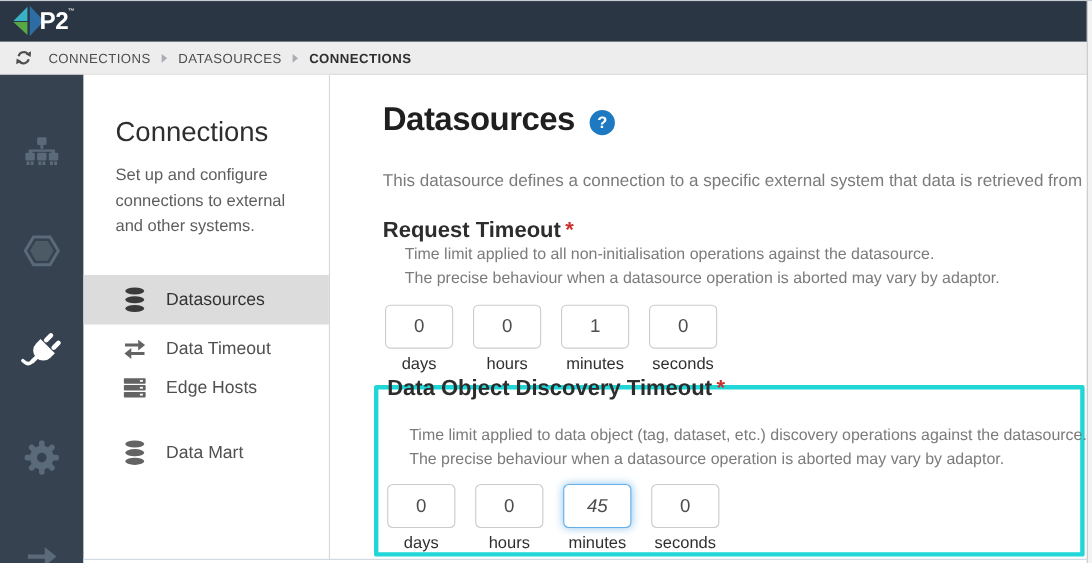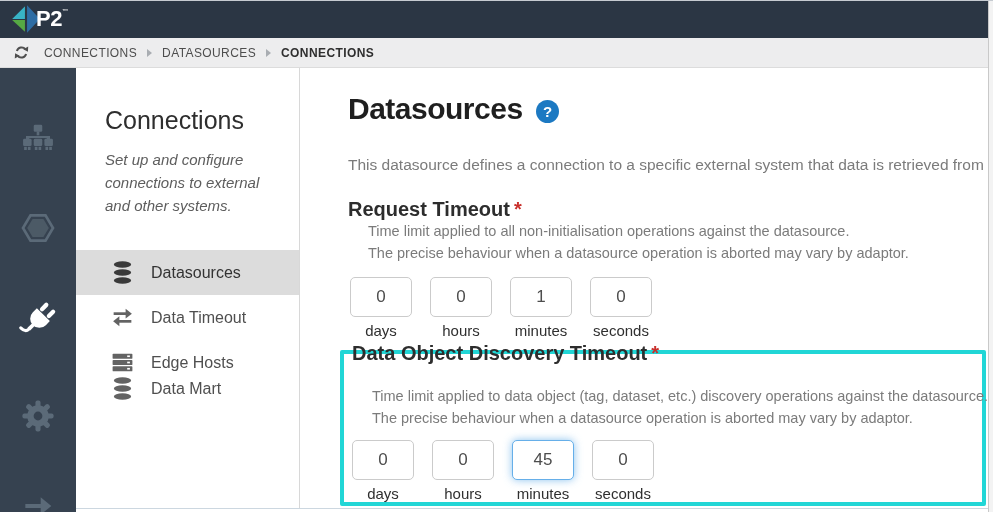--- a/index.html
+++ b/index.html
@@ -27,40 +27,40 @@
   .crumb-sep { width:0; height:0; border-left:5px solid #a9adb2; border-top:4px solid transparent; border-bottom:4px solid transparent; margin:0 10px; }
 
   
   .rail { position:absolute; left:0; top:68px; width:76px; height:444px; background:#364250; }
   .rail-btn { position:absolute; left:0; width:76px; height:40px; display:flex; align-items:center; justify-content:center; cursor:pointer; }
   .rail-btn svg { overflow:visible; }
 
   
   .panel { position:absolute; left:76px; top:68px; width:224px; height:444px; background:#fff; border-right:1px solid #d8d8d8; }
   .panel-title { position:absolute; left:29px; top:38px; font-size:25px; font-weight:400; color:#2e2e2e; }
-  .panel-desc { position:absolute; left:29px; top:80px; width:172px; font-size:15px; line-height:23px; color:#5d5d5d;font-style:italic; }
+  .panel-desc { position:absolute; left:29px; top:80px; width:172px; font-size:15px; line-height:23px; color:#5d5d5d; }
   .menu-item { position:absolute; left:0; width:223px; height:45px; display:flex; align-items:center; padding-left:34px; cursor:pointer; }
   .menu-item.active { background:#dcdcdc; }
   .menu-icon { width:25px; height:25px; margin-right:16px; color:#636363; flex:0 0 auto; }
   .menu-item.active .menu-icon { color:#3a3a3a; }
   .menu-label { font-size:16px; color:#4f4f4f; }
   .menu-item.active .menu-label { color:#333; }
 
   
   .main-title { position:absolute; left:348px; top:92px; font-size:30px; font-weight:700; letter-spacing:-0.5px; color:#1f1f1f; }
   .help-badge { position:absolute; left:536px; top:100px; width:23px; height:23px; border-radius:50%; background:#1c79c2; color:#fff; font-size:15px; font-weight:700; display:flex; align-items:center; justify-content:center; cursor:pointer; }
   .intro { position:absolute; left:348px; top:156px; width:636px; font-size:15.5px; color:#7b7b7b; white-space:nowrap; overflow:hidden; }
 
   .sec-label { position:absolute; font-size:20px; font-weight:700; color:#2d2d2d; white-space:nowrap; }
   .req { color:#c9302c; font-weight:700; margin-left:4px; }
   .sec-line { position:absolute; font-size:14.5px; color:#7b7b7b; white-space:nowrap; overflow:hidden; line-height:22px;margin-left:20px; }
 
   .fieldcol { position:absolute; width:62px; text-align:center; }
   .fieldcol input { display:block; width:62px; height:40px; border:1px solid #cbcbcb; border-radius:5px; text-align:center; font-size:17px; color:#4d4d4d; font-family:inherit; background:#fff; outline:none; }
-  .fieldcol input.focused { border-color:#66afe9; box-shadow:0 0 8px rgba(102,175,233,.75); }
+  .fieldcol input.focused { border-color:#66afe9; box-shadow:0 0 8px rgba(102,175,233,.75);font-style:italic; }
   .fieldcol .unit { margin-top:5px; font-size:15px; color:#2f2f2f;text-align:center; }
 
   .hl-box { position:absolute; left:340px; top:350px; width:646px; height:156px; border:4px solid #21d6d6; border-radius:2px; background:transparent; }
 </style>
 </head>
 <body>
 
 <div class="screen">
 
   <div class="topbar">
@@ -168,35 +168,35 @@
         <svg width="25" height="25" viewBox="0 0 24 24" fill="currentColor">
           <path d="M3.5 7h12v2.6h-12z"></path>
             <polygon points="15,3.6 21,8.3 15,13"></polygon>
           <path d="M8.5 14.4h12V17h-12z"></path>
             <polygon points="9,10.9 3,15.7 9,20.4"></polygon>
         </svg>
       </span>
       <span class="menu-label">Data Timeout</span>
     </div>
 
-    <div class="menu-item" style="top:272px">
+    <div class="menu-item" style="top:262px">
       <span class="menu-icon">
         <svg width="25" height="25" viewBox="0 0 24 24" fill="currentColor">
           <rect x="2.5" y="3.6" width="19" height="4.8" rx="0.8"></rect>
           <rect x="2.5" y="9.6" width="19" height="4.8" rx="0.8"></rect>
           <rect x="2.5" y="15.6" width="19" height="4.8" rx="0.8"></rect>
           <rect x="16.5" y="5.2" width="2.6" height="1.6" fill="#fff"></rect>
           <rect x="16.5" y="11.2" width="2.6" height="1.6" fill="#fff"></rect>
           <rect x="16.5" y="17.2" width="2.6" height="1.6" fill="#fff"></rect>
         </svg>
       </span>
       <span class="menu-label">Edge Hosts</span>
     </div>
 
-    <div class="menu-item" style="top:298px">
+    <div class="menu-item" style="top:321px">
       <span class="menu-icon">
         <svg width="25" height="25" viewBox="0 0 24 24" fill="currentColor">
           <ellipse cx="12" cy="4.4" rx="8.3" ry="3.1"></ellipse>
           <ellipse cx="12" cy="12" rx="8.3" ry="3.1"></ellipse>
           <ellipse cx="12" cy="19.6" rx="8.3" ry="3.1"></ellipse>
         </svg>
       </span>
       <span class="menu-label">Data Mart</span>
     </div>
   </div>

